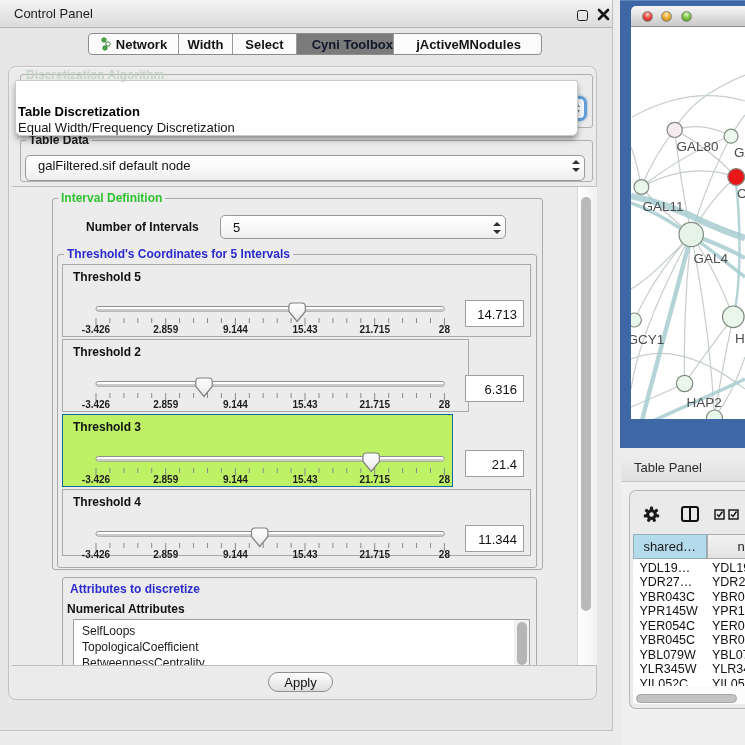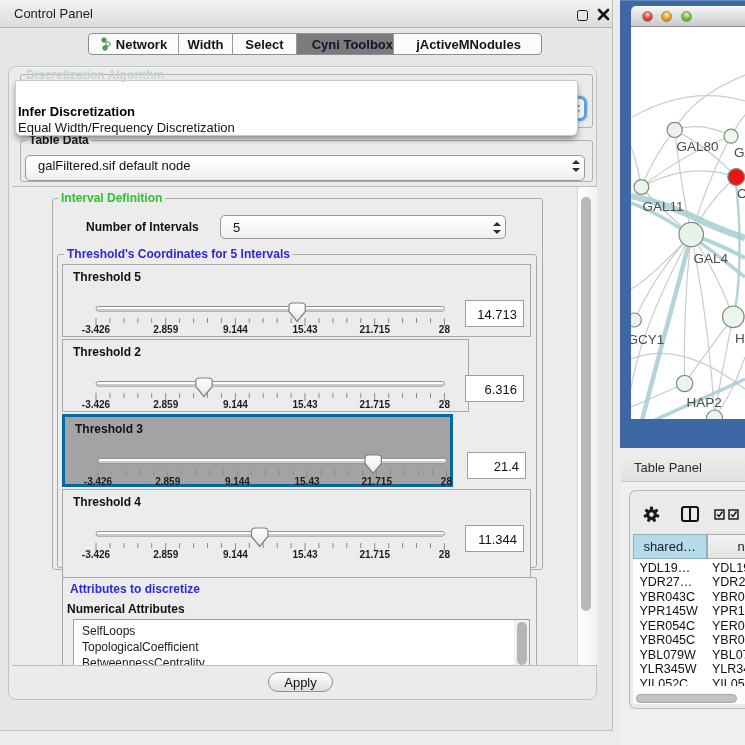--- a/index.html
+++ b/index.html
@@ -26,21 +26,21 @@
       <div style="position:absolute;left:207px;top:0;width:97px;height:22px;line-height:22px;text-align:right;font-size:13px;font-weight:bold;background:#7b7b7b;color:#0f172a;border-left:1px solid #9a9a9a;">Cyni Toolbox</div>
       <div style="position:absolute;left:304px;top:0;width:150px;height:22px;line-height:22px;text-align:center;font-size:13px;font-weight:bold;color:#141414;border-left:1px solid #9a9a9a;">jActiveMNodules</div>
     </div>
 <div class="abs" style="left:8px;top:66px;width:589px;height:634px;background:#ebebeb;border:1px solid #c2c2c2;border-radius:8px;box-shadow:inset 0 1px 0 #f6f6f6"></div>
 <div class="abs" style="left:20px;top:74px;width:573px;height:54px;border:1px solid #b0b0b0;border-radius:3px"></div>
 <div class="abs" style="left:25px;top:96px;width:562px;height:25px;border:3px solid #639fd6;border-radius:7px;background:#f4f8fc;box-shadow:0 0 3px rgba(90,150,210,0.7)">
 <div class="abs" style="left:546px;top:4px;width:0;height:0;border-left:3.5px solid transparent;border-right:3.5px solid transparent;border-bottom:4px solid #777"></div>
 <div class="abs" style="left:546px;top:11px;width:0;height:0;border-left:3.5px solid transparent;border-right:3.5px solid transparent;border-top:4px solid #777"></div>
 </div>
 <div class="abs" style="left:15px;top:80px;width:563px;height:56px;background:#ffffff;border:1px solid #c9c9c9;border-radius:2px 2px 6px 6px;box-shadow:0 4px 6px -1px rgba(0,0,0,0.45);z-index:20">
-<div class="abs" style="left:2px;top:23px;font-size:13px;font-weight:bold;color:#000">Infer Discretization</div>
+<div class="abs" style="left:2px;top:23px;font-size:13px;font-weight:bold;color:#000">Table Discretization</div>
 <div class="abs" style="left:2px;top:39px;font-size:13px;color:#151515">Equal Width/Frequency Discretization</div>
 </div>
 <div class="abs" style="left:26px;top:68px;font-size:12px;font-weight:bold;color:#c6d4c6;z-index:25">Discretization Algorithm</div>
 <div class="abs" style="left:20px;top:140px;width:573px;height:42px;border:1px solid #b0b0b0;border-radius:3px"></div>
 <div class="abs" style="left:26px;top:133px;font-size:12px;font-weight:bold;color:#1a1a1a;background:#ebebeb;padding:0 3px">Table Data</div>
 <div style="position:absolute;left:25px;top:155px;width:560px;height:26px;background:linear-gradient(#ffffff,#f7f7f7 60%,#ededed);border:1px solid #999;border-radius:5px">
       <div style="position:absolute;left:12px;top:0;height:20px;line-height:20px;font-size:13px;color:#111;white-space:nowrap">galFiltered.sif default node</div>
       <div style="position:absolute;left:546px;top:3.5px;width:0;height:0;border-left:4.5px solid transparent;border-right:4.5px solid transparent;border-bottom:4.5px solid #2f2f2f"></div>
       <div style="position:absolute;left:546px;top:12.0px;width:0;height:0;border-left:4.5px solid transparent;border-right:4.5px solid transparent;border-top:4.5px solid #2f2f2f"></div>
     </div>
@@ -141,21 +141,21 @@
             <text x="172.4" y="67.5" text-anchor="middle" font-size="10" font-weight="bold" fill="#1c1c1c" font-family="Liberation Sans, sans-serif">9.144</text>
             <text x="242.0" y="67.5" text-anchor="middle" font-size="10" font-weight="bold" fill="#1c1c1c" font-family="Liberation Sans, sans-serif">15.43</text>
             <text x="311.7" y="67.5" text-anchor="middle" font-size="10" font-weight="bold" fill="#1c1c1c" font-family="Liberation Sans, sans-serif">21.715</text>
             <text x="381.4" y="67.5" text-anchor="middle" font-size="10" font-weight="bold" fill="#1c1c1c" font-family="Liberation Sans, sans-serif">28</text>
             <g transform="translate(141.0,44)">
               <path d="M -8.2,2.5 L -8.2,-2.7 Q -8.2,-6 -4.7,-6 L 4.7,-6 Q 8.2,-6 8.2,-2.7 L 8.2,2.5 L 0,12.5 Z" fill="url(#thmb)" stroke="#818181" stroke-width="1.2"></path>
             </g>
           </svg>
           <div style="position:absolute;left:402px;top:35px;width:59px;height:27px;background:#fff;border:1px solid #9e9e9e;font-size:13px;color:#111;text-align:right;line-height:27px;padding-right:6px">6.316</div>
         </div>
-<div style="position:absolute;left:62px;top:413px;width:391px;height:73px;border:3px solid #0369a1;background:#a3a3a3">
+<div style="position:absolute;left:62px;top:413px;width:391px;height:73px;border:1px solid #0369a1;background:#bef264">
           <div style="position:absolute;left:10px;top:5px;font-size:12px;font-weight:bold;color:#111">Threshold 3</div>
           <svg width="471" height="74" viewBox="0 0 471 74" style="position:absolute;left:0;top:0">
             <defs></defs>
             <rect x="33" y="41.5" width="348.4" height="4.6" rx="2.3" fill="#ffffff" stroke="#8f8f8f" stroke-width="1"></rect>
             <rect x="33.8" y="44" width="346.8" height="1.8" rx="0.9" fill="#c9c9c9" stroke="none"></rect>
             <g stroke="#8a8a8a" stroke-width="1">
               <line x1="33.0" y1="53" x2="33.0" y2="61.0"></line>
               <line x1="46.9" y1="53" x2="46.9" y2="58.0"></line>
               <line x1="60.9" y1="53" x2="60.9" y2="58.0"></line>
               <line x1="74.8" y1="53" x2="74.8" y2="58.0"></line>
@@ -187,21 +187,21 @@
             <text x="172.4" y="67.5" text-anchor="middle" font-size="10" font-weight="bold" fill="#1c1c1c" font-family="Liberation Sans, sans-serif">9.144</text>
             <text x="242.0" y="67.5" text-anchor="middle" font-size="10" font-weight="bold" fill="#1c1c1c" font-family="Liberation Sans, sans-serif">15.43</text>
             <text x="311.7" y="67.5" text-anchor="middle" font-size="10" font-weight="bold" fill="#1c1c1c" font-family="Liberation Sans, sans-serif">21.715</text>
             <text x="381.4" y="67.5" text-anchor="middle" font-size="10" font-weight="bold" fill="#1c1c1c" font-family="Liberation Sans, sans-serif">28</text>
             <g transform="translate(308.2,44)">
               <path d="M -8.2,2.5 L -8.2,-2.7 Q -8.2,-6 -4.7,-6 L 4.7,-6 Q 8.2,-6 8.2,-2.7 L 8.2,2.5 L 0,12.5 Z" fill="url(#thmb)" stroke="#818181" stroke-width="1.2"></path>
             </g>
           </svg>
           <div style="position:absolute;left:402px;top:35px;width:59px;height:27px;background:#fff;border:1px solid #9e9e9e;font-size:13px;color:#111;text-align:right;line-height:27px;padding-right:6px">21.4</div>
         </div>
-<div style="position:absolute;left:62px;top:488px;width:469px;height:89px;border:1px solid #a9a9a9;background:#ececec">
+<div style="position:absolute;left:62px;top:488px;width:469px;height:67px;border:1px solid #a9a9a9;background:#ececec">
           <div style="position:absolute;left:10px;top:5px;font-size:12px;font-weight:bold;color:#111">Threshold 4</div>
           <svg width="471" height="74" viewBox="0 0 471 74" style="position:absolute;left:0;top:0">
             <defs></defs>
             <rect x="33" y="41.5" width="348.4" height="4.6" rx="2.3" fill="#ffffff" stroke="#8f8f8f" stroke-width="1"></rect>
             <rect x="33.8" y="44" width="346.8" height="1.8" rx="0.9" fill="#c9c9c9" stroke="none"></rect>
             <g stroke="#8a8a8a" stroke-width="1">
               <line x1="33.0" y1="53" x2="33.0" y2="61.0"></line>
               <line x1="46.9" y1="53" x2="46.9" y2="58.0"></line>
               <line x1="60.9" y1="53" x2="60.9" y2="58.0"></line>
               <line x1="74.8" y1="53" x2="74.8" y2="58.0"></line>

